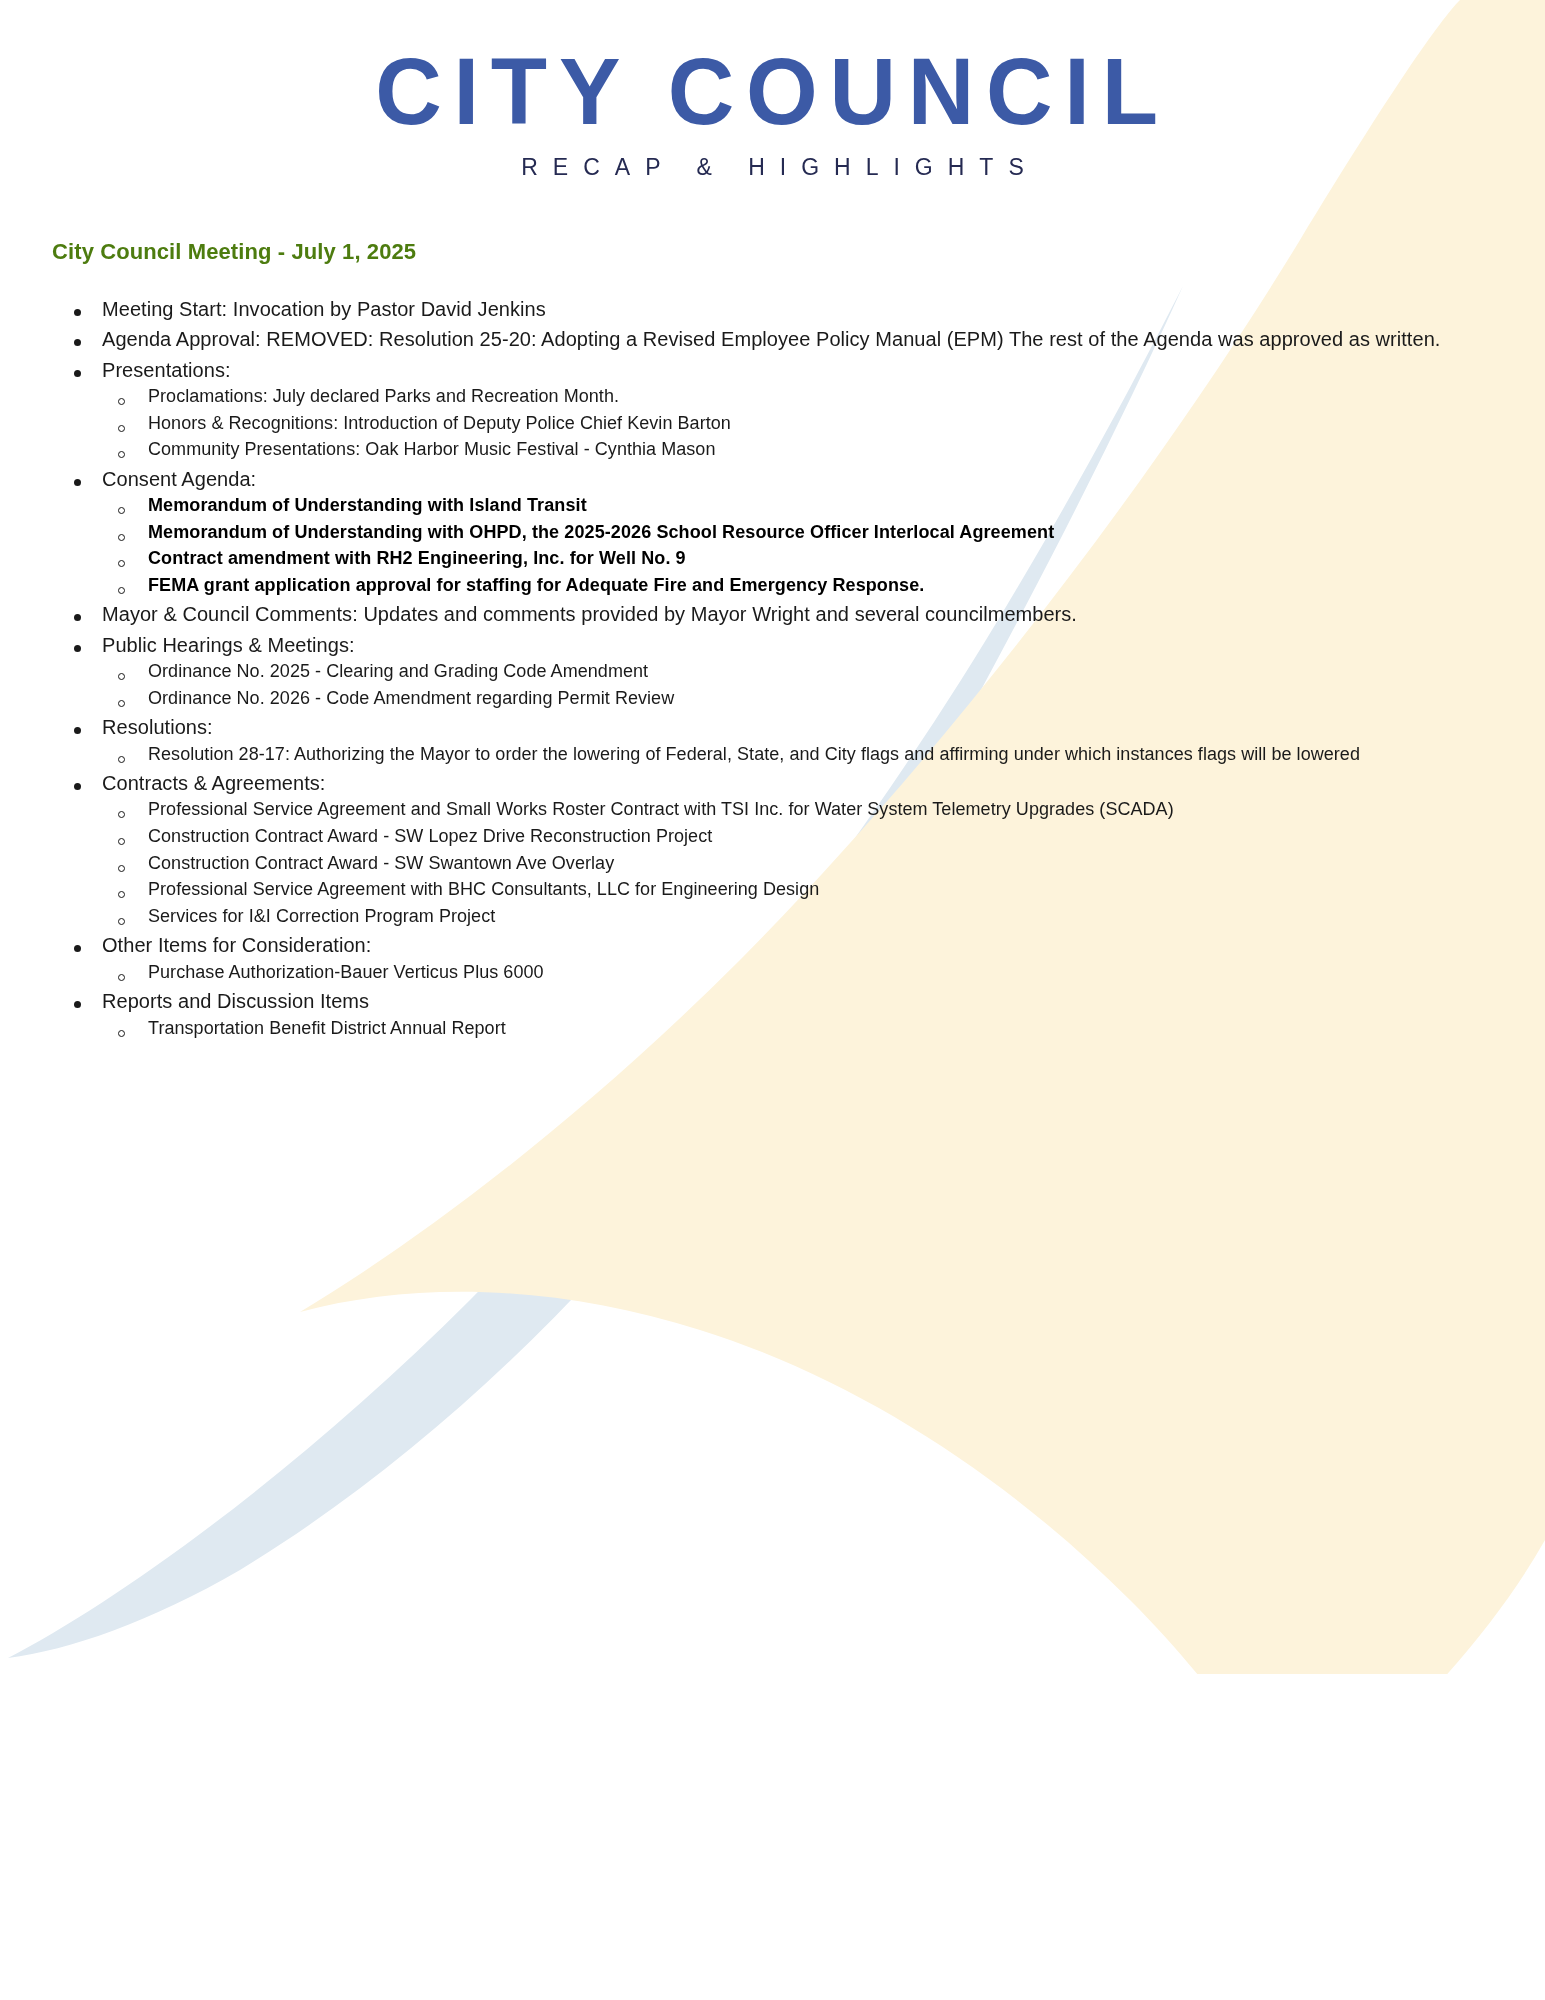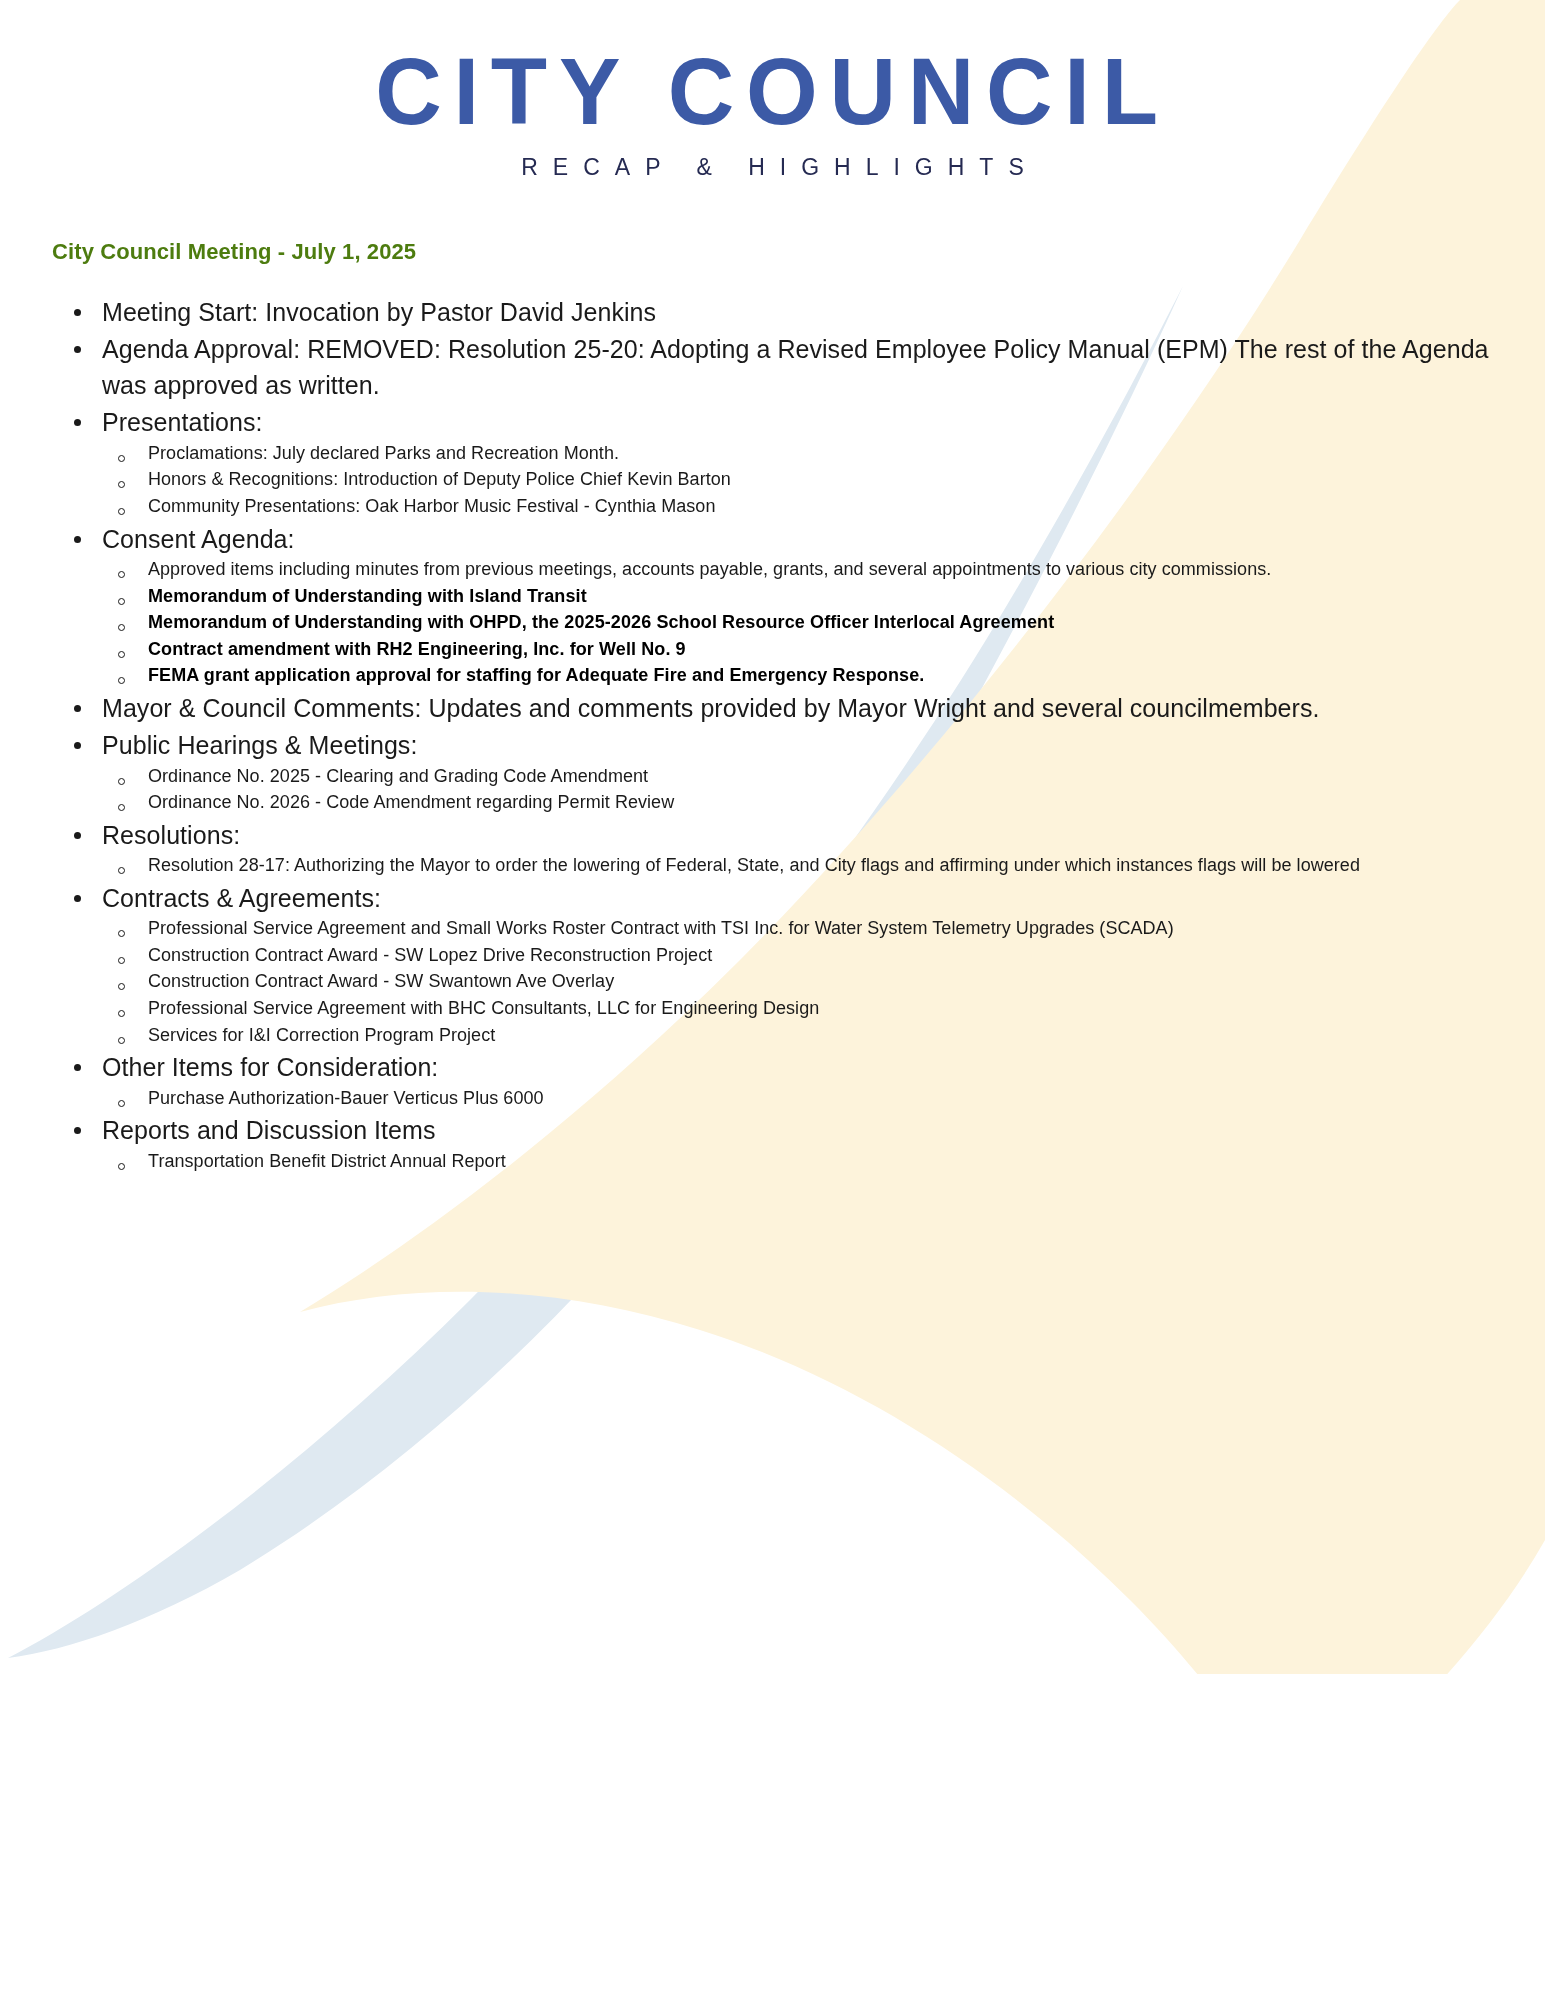--- a/index.html
+++ b/index.html
@@ -75,21 +75,21 @@
     margin: 30px 0 0 0;
     padding: 0;
   }
   ul.agenda > li {
     position: relative;
     padding-left: 50px;
     margin-bottom: 2px;
   }
   ul.agenda > li > .txt {
     display: block;
-    font-size: 25px;
+    font-size: 20px;
     line-height: 1.42;
     color: #1a1a1a;
     letter-spacing: 0.05px;
   }
   ul.agenda > li > .dot {
     position: absolute;
     left: 22px;
     top: 14px;
     width: 7px;
     height: 7px;
@@ -189,24 +189,20 @@
               <span class="txt">Community Presentations: Oak Harbor Music Festival -  Cynthia Mason</span>
             </li>
           </ul>
         </li>
         <li>
           <span class="dot"></span>
           <span class="txt">Consent Agenda:</span>
           <ul class="sub">
             <li>
               <span class="ring"></span>
-              <span class="txt">Approved items including minutes from previous meetings, accounts payable, grants, and several appointments to various city commissions.</span>
-            </li>
-            <li>
-              <span class="ring"></span>
               <span class="txt emph">Memorandum of Understanding with Island Transit</span>
             </li>
             <li>
               <span class="ring"></span>
               <span class="txt emph">Memorandum of Understanding with OHPD, the 2025-2026 School Resource Officer Interlocal Agreement</span>
             </li>
             <li>
               <span class="ring"></span>
               <span class="txt emph">Contract amendment with RH2 Engineering, Inc. for Well No. 9</span>
             </li>

